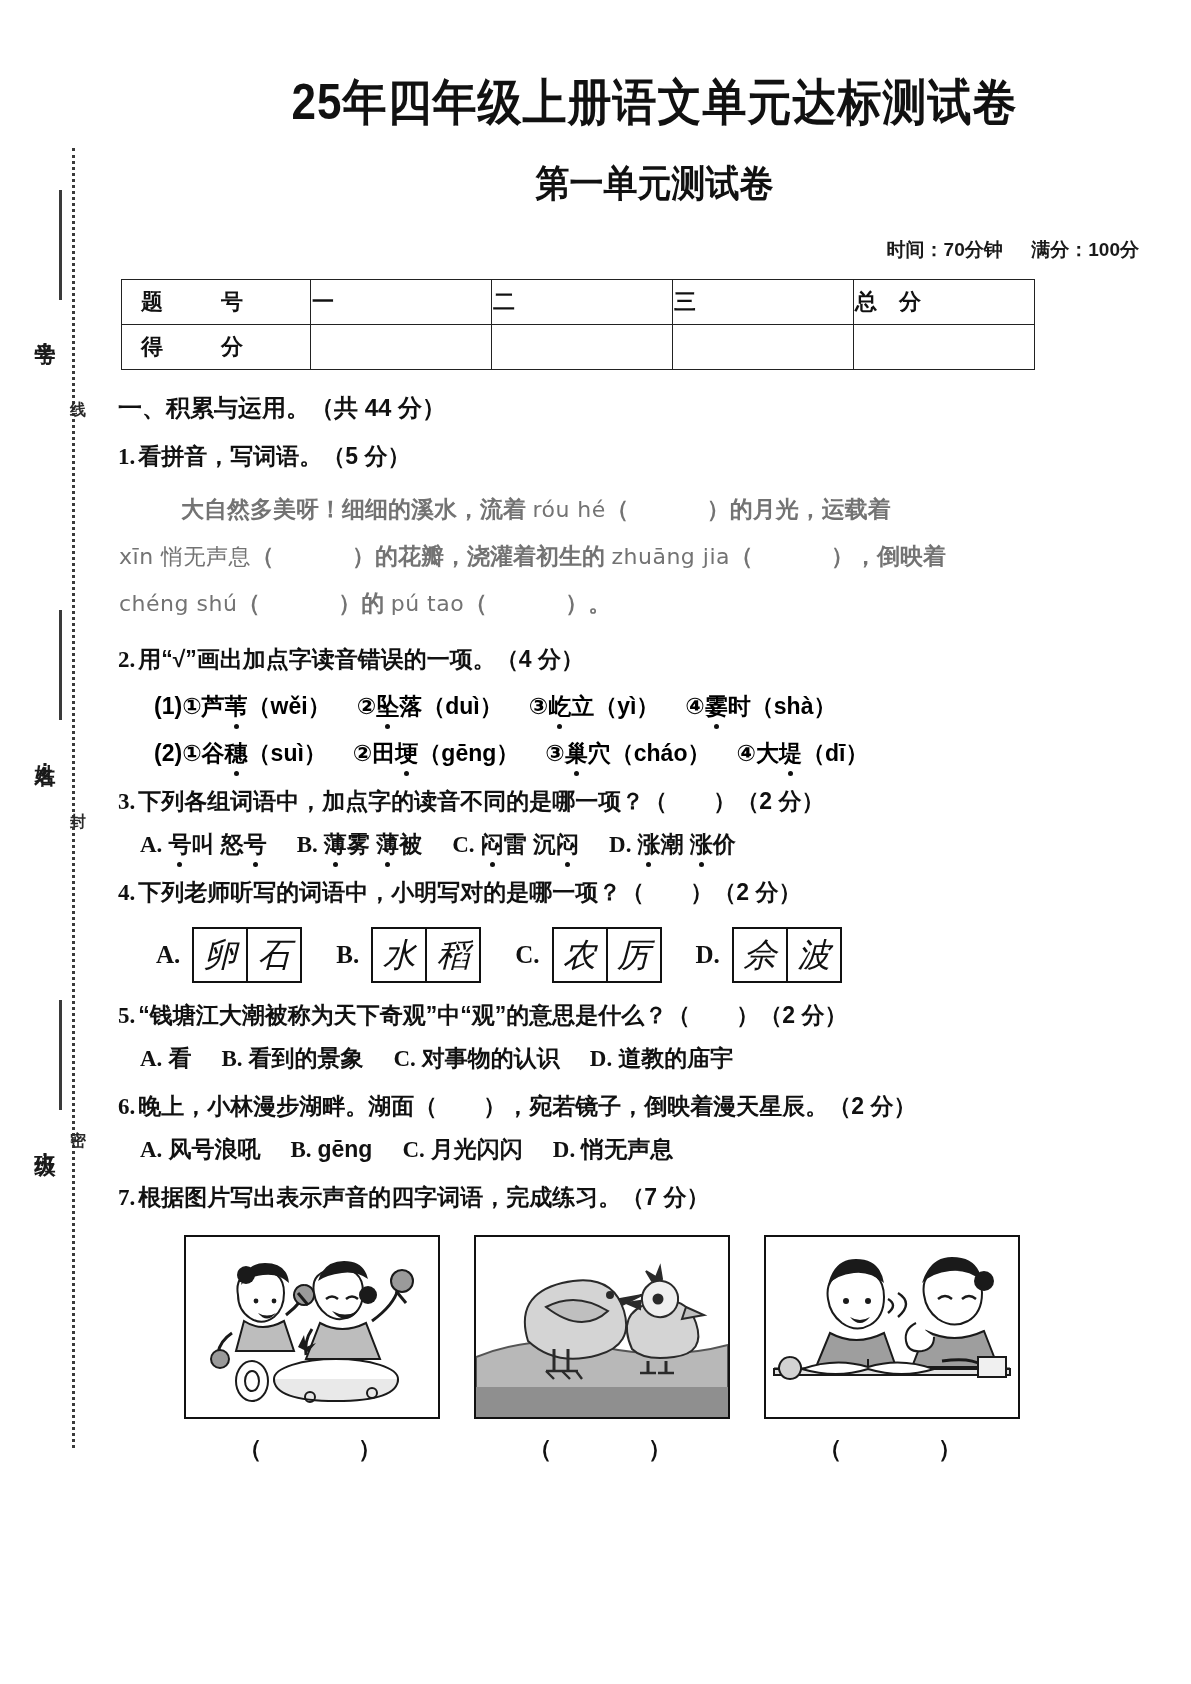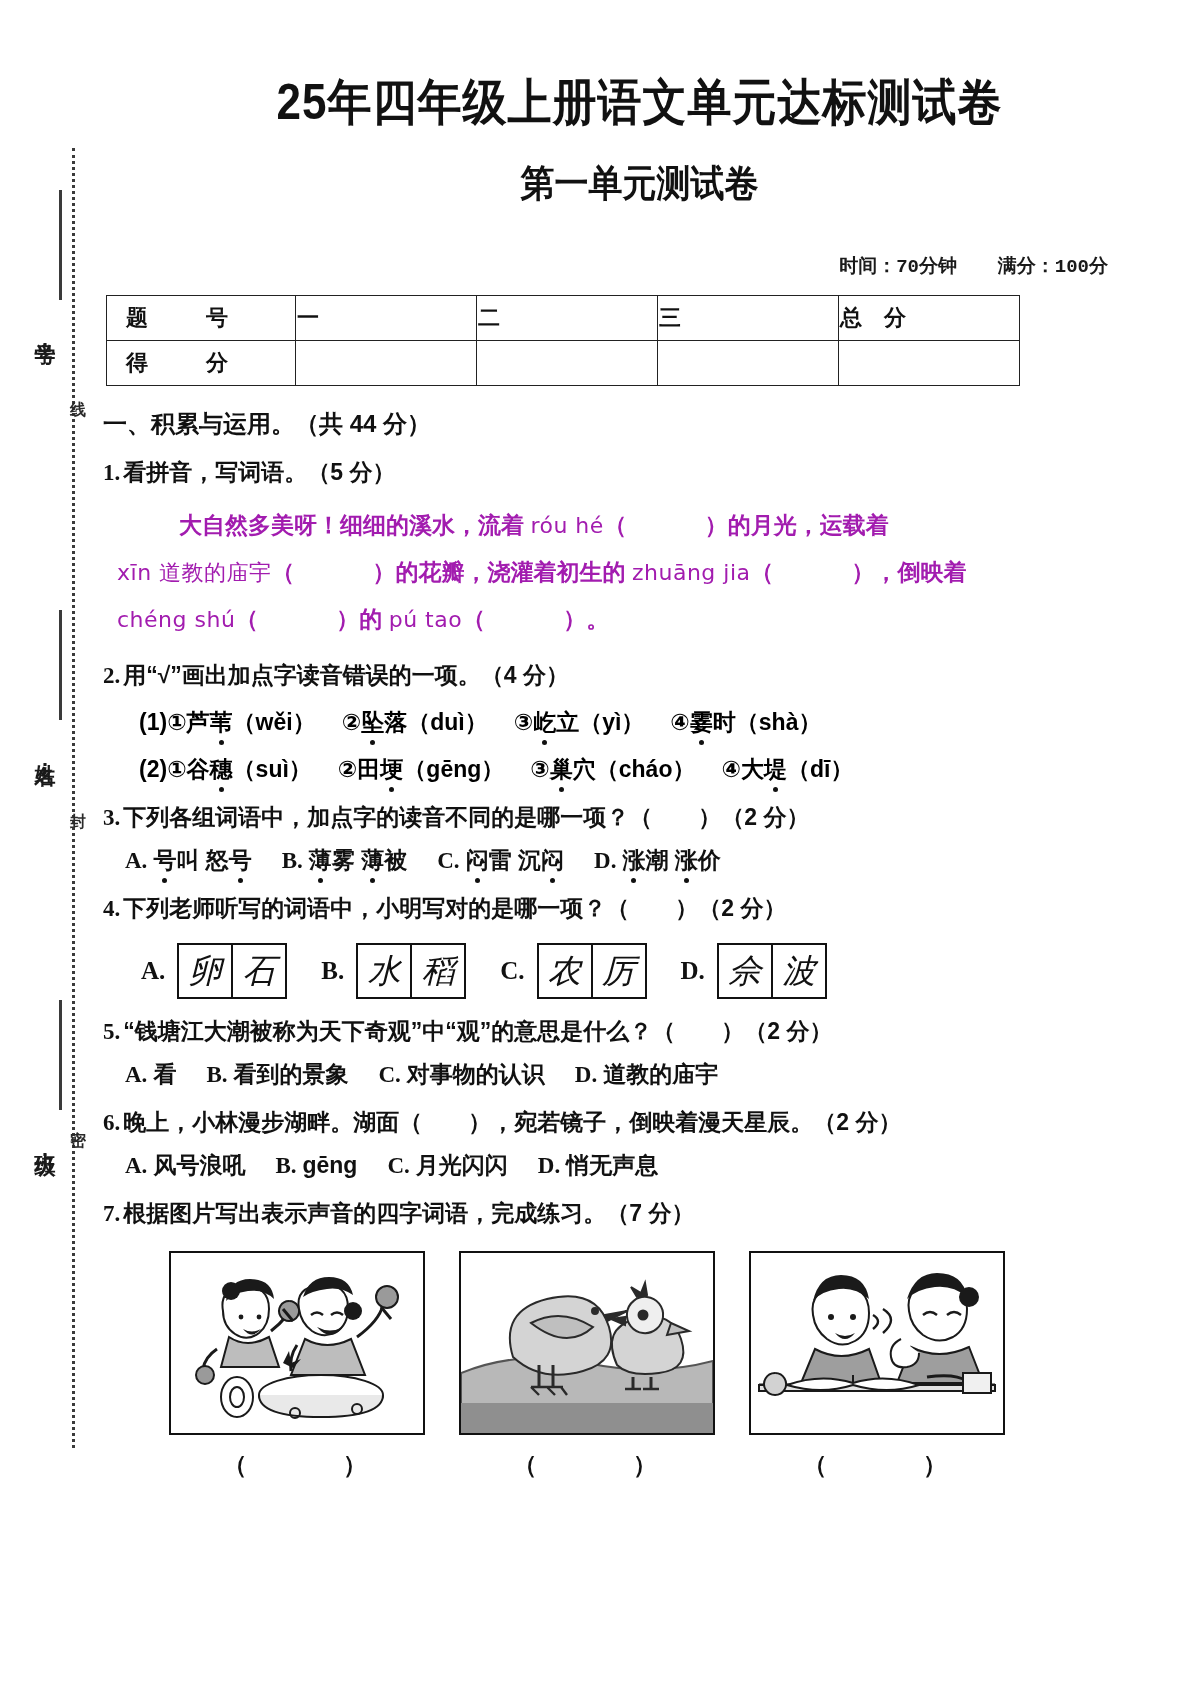--- a/index.html
+++ b/index.html
@@ -62,21 +62,21 @@
     text-orientation: upright;
     font-family: "Liberation Sans", "DejaVu Sans", sans-serif;
     font-size: 16px;
     font-weight: bold;
     color: #2a2a2a;
   }
 
   
   #content {
     position: absolute;
-    left: 103px;
+    left: 118px;
     top: 0;
     width: 1073px;
     height: 1310px;
   }
 
   .main-title {
     font-family: "Liberation Sans", "DejaVu Sans", sans-serif;
     font-weight: bold;
     font-size: 44px;
     letter-spacing: 1px;
@@ -92,25 +92,25 @@
     font-weight: bold;
     font-size: 34px;
     text-align: center;
     margin: 0;
     padding-top: 34px;
     color: #111;
     transform: scaleY(1.1);
     transform-origin: center top;
   }
   .meta-line {
-    font-family: Liberation Mono, monospace;
+    font-family: Liberation Sans, sans-serif;
     font-size: 19px;
     font-weight: bold;
     text-align: right;
-    margin: 16px;
+    margin: 0;
     padding: 36px 52px 0 0;
     color: #1a1a1a;
   }
   .meta-line .gap { display: inline-block; width: 18px; }
 
   
   table.score-table {
     border-collapse: collapse;
     margin: 16px 0 0 3px;
     width: 897px;
@@ -162,22 +162,22 @@
   .opts .ltr {
     font-family: "Liberation Serif", "DejaVu Serif", serif;
     margin-right: 6px;
   }
 
   
   .pin-block {
     font-family: "Liberation Sans", "DejaVu Sans", sans-serif;
     font-size: 23px;
     font-weight: bold;
-    color: #a21caf;
-    margin: 14px 0 0 14px;
+    color: #737373;
+    margin: 14px 0 0 1px;
     line-height: 2.05;
   }
   .pin-block .ind { display: inline-block; width: 62px; }
   .py {
     font-family: "DejaVu Sans", sans-serif;
     font-weight: normal;
     font-size: 22px;
     letter-spacing: 0.5px;
   }
   .blank-paren {
@@ -327,21 +327,21 @@
     <div class="section-head">一、积累与运用。（共 44 分）</div>
 
     <div class="q">
       <span class="num">1.</span><span>看拼音，写词语。（5 分）</span>
     </div>
     <div class="pin-block">
       <div>
         <span class="ind"></span><span>大自然多美呀！细细的溪水，流着 </span><span class="py">róu hé</span><span class="blank-paren">（<span class="sp"></span></span><span>）的月光，运载着</span>
       </div>
       <div>
-        <span class="py">xīn 道教的庙宇</span><span class="blank-paren">（<span class="sp"></span></span><span>）的花瓣，浇灌着初生的 </span><span class="py">zhuāng jia</span><span class="blank-paren">（<span class="sp"></span></span><span>），倒映着</span>
+        <span class="py">xīn 悄无声息</span><span class="blank-paren">（<span class="sp"></span></span><span>）的花瓣，浇灌着初生的 </span><span class="py">zhuāng jia</span><span class="blank-paren">（<span class="sp"></span></span><span>），倒映着</span>
       </div>
       <div>
         <span class="py">chéng shú</span><span class="blank-paren">（<span class="sp"></span></span><span>）的 </span><span class="py">pú tao</span><span class="blank-paren">（<span class="sp"></span></span><span>）。</span>
       </div>
     </div>
 
     <div class="q">
       <span class="num">2.</span><span>用“√”画出加点字读音错误的一项。（4 分）</span>
     </div>
     <div class="sub-q">

